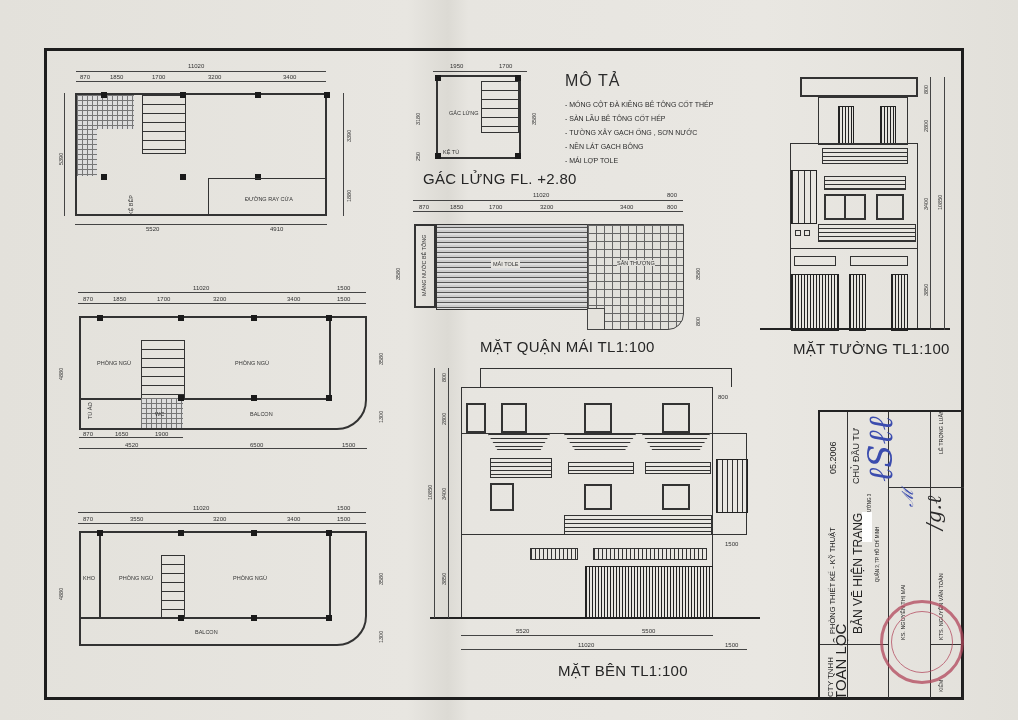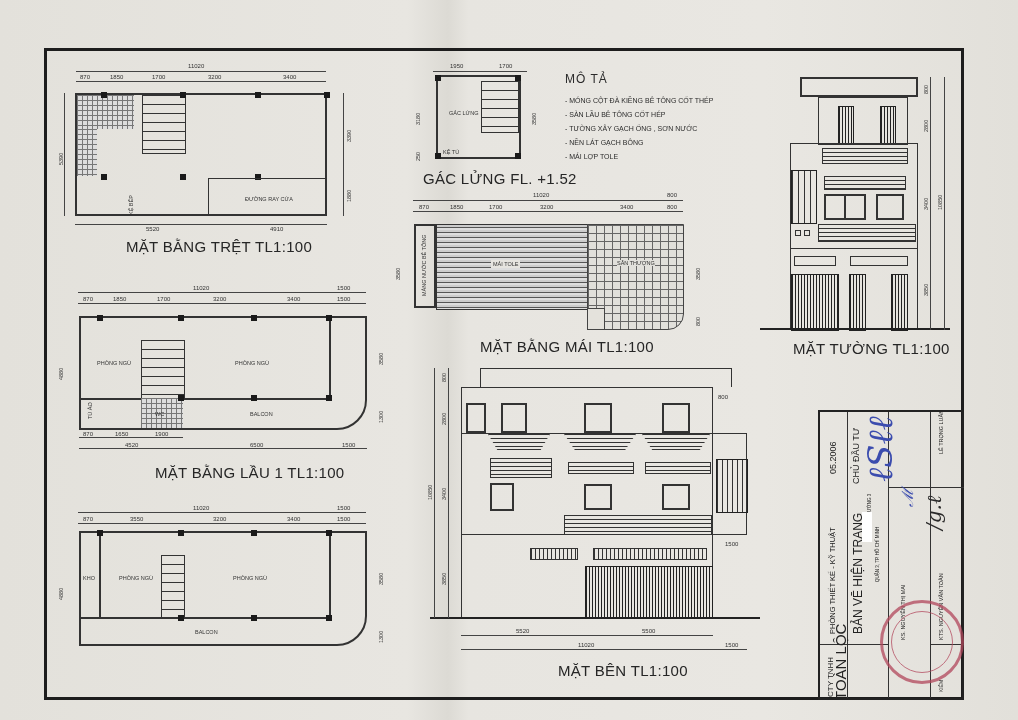--- a/index.html
+++ b/index.html
@@ -11,21 +11,21 @@
   .dim{position:absolute;font-size:6px;color:#333;white-space:nowrap;}
   .dimline{position:absolute;background:#444;}
   .wall{position:absolute;border:2px solid #333;box-sizing:border-box;}
   .col{position:absolute;width:6px;height:6px;background:#1a1a1a;}
   .lbl{position:absolute;font-size:5.5px;color:#333;white-space:nowrap;}
   .vlbl{position:absolute;font-size:5.5px;color:#333;white-space:nowrap;transform:rotate(-90deg);transform-origin:left top;}
   .stairs{position:absolute;border:1px solid #333;background:repeating-linear-gradient(180deg,transparent 0,transparent 8px,#333 8px,#333 9px);}
   .tiles{position:absolute;background-color:#ddd;background-image:linear-gradient(#777 1px,transparent 1px),linear-gradient(90deg,#777 1px,transparent 1px);background-size:5px 5px;}
   .roof-tole{position:absolute;background:repeating-linear-gradient(180deg,#ccc 0,#ccc 2px,#555 2px,#555 3px,#ddd 3px,#ddd 5px);}
   .roof-terr{position:absolute;background-color:#e1e0db;background-image:linear-gradient(#666 1px,transparent 1px),linear-gradient(90deg,#666 1px,transparent 1px);background-size:8px 8px;border:1px solid #444;}
-  .desc h2{margin:0;font-size:12px;font-weight:normal;letter-spacing:1px;}
+  .desc h2{margin:0;font-size:16px;font-weight:normal;letter-spacing:1px;}
   .desc ul{list-style:none;margin:8px 0 0 0;padding:0;}
   .desc li{font-size:7px;line-height:14px;}
   .win{position:absolute;border:2px solid #333;box-sizing:border-box;background:linear-gradient(90deg,transparent 48%,#333 48%,#333 52%,transparent 52%);}
   .grille{position:absolute;background:repeating-linear-gradient(90deg,#222 0,#222 1px,transparent 1px,transparent 3px);border:1px solid #222;}
   .louver{position:absolute;border:1px solid #333;background:repeating-linear-gradient(180deg,transparent 0,transparent 3px,#333 3px,#333 4px);}
   .tb{position:absolute;left:818px;top:410px;width:146px;height:290px;border:2px solid #222;box-sizing:border-box;background:transparent;}
   .tb-col{position:absolute;top:0;bottom:0;border-right:1px solid #333;}
   .rot{position:absolute;transform:rotate(-90deg);transform-origin:left top;white-space:nowrap;color:#222;}
   .stamp{position:absolute;left:880px;top:600px;width:84px;height:84px;border-radius:50%;border:3px solid #b2475c;box-sizing:border-box;opacity:0.75;}
   .stamp::after{content:"";position:absolute;left:8px;top:8px;right:8px;bottom:8px;border-radius:50%;border:1px solid #b2475c;}
@@ -65,39 +65,38 @@
 
   <div class="dimline" style="left:4px;top:33px;width:1px;height:123px;"></div>
   <div class="vlbl" style="left:-2px;top:105px;">5390</div>
   <div class="dimline" style="left:283px;top:33px;width:1px;height:123px;"></div>
   <div class="vlbl" style="left:286px;top:82px;">3390</div>
   <div class="vlbl" style="left:286px;top:142px;">1880</div>
 
   <div class="dimline" style="left:15px;top:164px;width:252px;height:1px;"></div>
   <div class="dim" style="left:86px;top:166px;">5520</div>
   <div class="dim" style="left:210px;top:166px;">4910</div>
-  <div class="title" style="left:66px;top:178px;">MẶT BẰNG TRỆT TL1:100</div>
 </div>
 
 <div class="abs" style="left:405px;top:55px;width:150px;height:140px;">
   <div class="dimline" style="left:28px;top:16px;width:94px;height:1px;"></div>
   <div class="dim" style="left:45px;top:8px;">1950</div>
   <div class="dim" style="left:94px;top:8px;">1700</div>
   <div class="wall" style="left:31px;top:20px;width:85px;height:84px;"></div>
   <div class="stairs" style="left:76px;top:26px;width:36px;height:50px;"></div>
   <div class="col" style="left:30px;top:20px;"></div>
   <div class="col" style="left:110px;top:20px;"></div>
   <div class="col" style="left:30px;top:98px;"></div>
   <div class="col" style="left:110px;top:98px;"></div>
   <div class="lbl" style="left:44px;top:55px;">GÁC LỬNG</div>
   <div class="lbl" style="left:38px;top:94px;">KỆ TỦ</div>
   <div class="vlbl" style="left:10px;top:70px;">3180</div>
   <div class="vlbl" style="left:10px;top:106px;">250</div>
   <div class="vlbl" style="left:126px;top:70px;">3580</div>
-  <div class="title" style="left:18px;top:115px;">GÁC LỬNG FL. +1.52</div>
+  <div class="title" style="left:18px;top:115px;">GÁC LỬNG FL. +2.80</div>
 </div>
 
 <div class="abs desc" style="left:565px;top:72px;width:200px;">
   <h2>MÔ TẢ</h2>
   <ul>
     <li>- MÓNG CỘT ĐÀ KIỀNG BÊ TÔNG CỐT THÉP</li>
     <li>- SÀN LẦU BÊ TÔNG CỐT HÉP</li>
     <li>- TƯỜNG XÂY GẠCH ỐNG , SƠN NƯỚC</li>
     <li>- NỀN LÁT GẠCH BÔNG</li>
     <li>- MÁI LỢP TOLE</li>
@@ -118,21 +117,21 @@
   <div class="abs" style="left:19px;top:34px;width:22px;height:84px;border:2px solid #333;box-sizing:border-box;"></div>
   <div class="vlbl" style="left:26px;top:106px;">MÁNG NƯỚC BÊ TÔNG</div>
   <div class="roof-tole" style="left:41px;top:34px;width:151px;height:84px;border:1px solid #333;"></div>
   <div class="lbl" style="left:96px;top:70px;background:#e6e4df;padding:1px 2px;">MÁI TOLE</div>
   <div class="roof-terr" style="left:192px;top:34px;width:95px;height:104px;border-bottom-right-radius:16px;"></div>
   <div class="abs" style="left:192px;top:118px;width:16px;height:20px;border:1px solid #444;background:#e4e2dc;"></div>
   <div class="lbl" style="left:222px;top:70px;background:#e1e0db;">SÂN THƯỢNG</div>
   <div class="vlbl" style="left:0px;top:90px;">3580</div>
   <div class="vlbl" style="left:300px;top:90px;">3580</div>
   <div class="vlbl" style="left:300px;top:136px;">800</div>
-  <div class="title" style="left:85px;top:148px;">MẶT BẰNG MÁI TL1:100</div>
+  <div class="title" style="left:85px;top:148px;">MẶT QUẬN MÁI TL1:100</div>
 </div>
 
 <div class="abs" style="left:760px;top:60px;width:220px;height:300px;">
   <div class="abs" style="left:40px;top:17px;width:118px;height:20px;border:2px solid #333;box-sizing:border-box;"></div>
   <div class="abs" style="left:58px;top:37px;width:88px;height:46px;border:1px solid #333;"></div>
   <div class="grille" style="left:78px;top:46px;width:14px;height:36px;"></div>
   <div class="grille" style="left:120px;top:46px;width:14px;height:36px;"></div>
   <div class="abs" style="left:30px;top:83px;width:128px;height:186px;border:1px solid #333;box-sizing:border-box;"></div>
   <div class="louver" style="left:62px;top:88px;width:84px;height:14px;"></div>
   <div class="grille" style="left:31px;top:110px;width:24px;height:52px;background:repeating-linear-gradient(90deg,#333 0,#333 1px,transparent 1px,transparent 6px);"></div>
@@ -190,21 +189,20 @@
   <div class="vlbl" style="left:333px;top:80px;">3580</div>
   <div class="vlbl" style="left:333px;top:138px;">1300</div>
   <div class="dimline" style="left:34px;top:152px;width:104px;height:1px;"></div>
   <div class="dim" style="left:38px;top:146px;">870</div>
   <div class="dim" style="left:70px;top:146px;">1650</div>
   <div class="dim" style="left:110px;top:146px;">1900</div>
   <div class="dimline" style="left:34px;top:163px;width:288px;height:1px;"></div>
   <div class="dim" style="left:80px;top:157px;">4520</div>
   <div class="dim" style="left:205px;top:157px;">6500</div>
   <div class="dim" style="left:297px;top:157px;">1500</div>
-  <div class="title" style="left:110px;top:179px;">MẶT BẰNG LẦU 1 TL1:100</div>
 </div>
 
 <div class="abs" style="left:45px;top:505px;width:345px;height:175px;">
   <div class="dimline" style="left:33px;top:7px;width:288px;height:1px;"></div>
   <div class="dim" style="left:148px;top:0px;">11020</div>
   <div class="dim" style="left:292px;top:0px;">1500</div>
   <div class="dimline" style="left:33px;top:18px;width:288px;height:1px;"></div>
   <div class="dim" style="left:38px;top:11px;">870</div>
   <div class="dim" style="left:85px;top:11px;">3550</div>
   <div class="dim" style="left:168px;top:11px;">3200</div>

